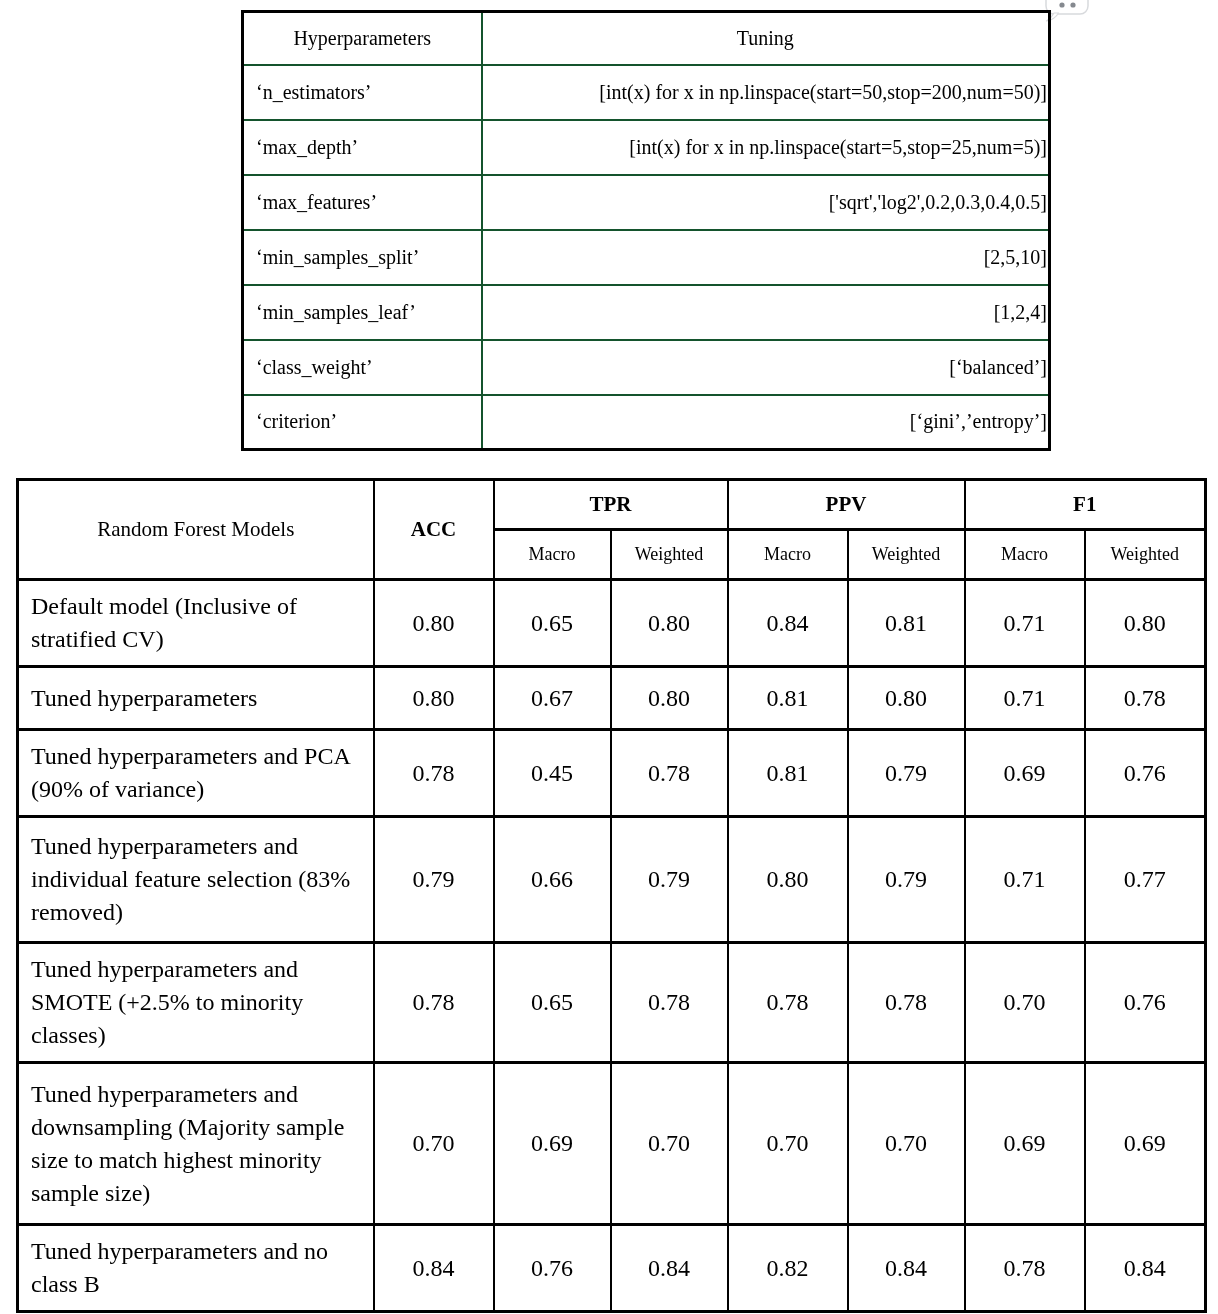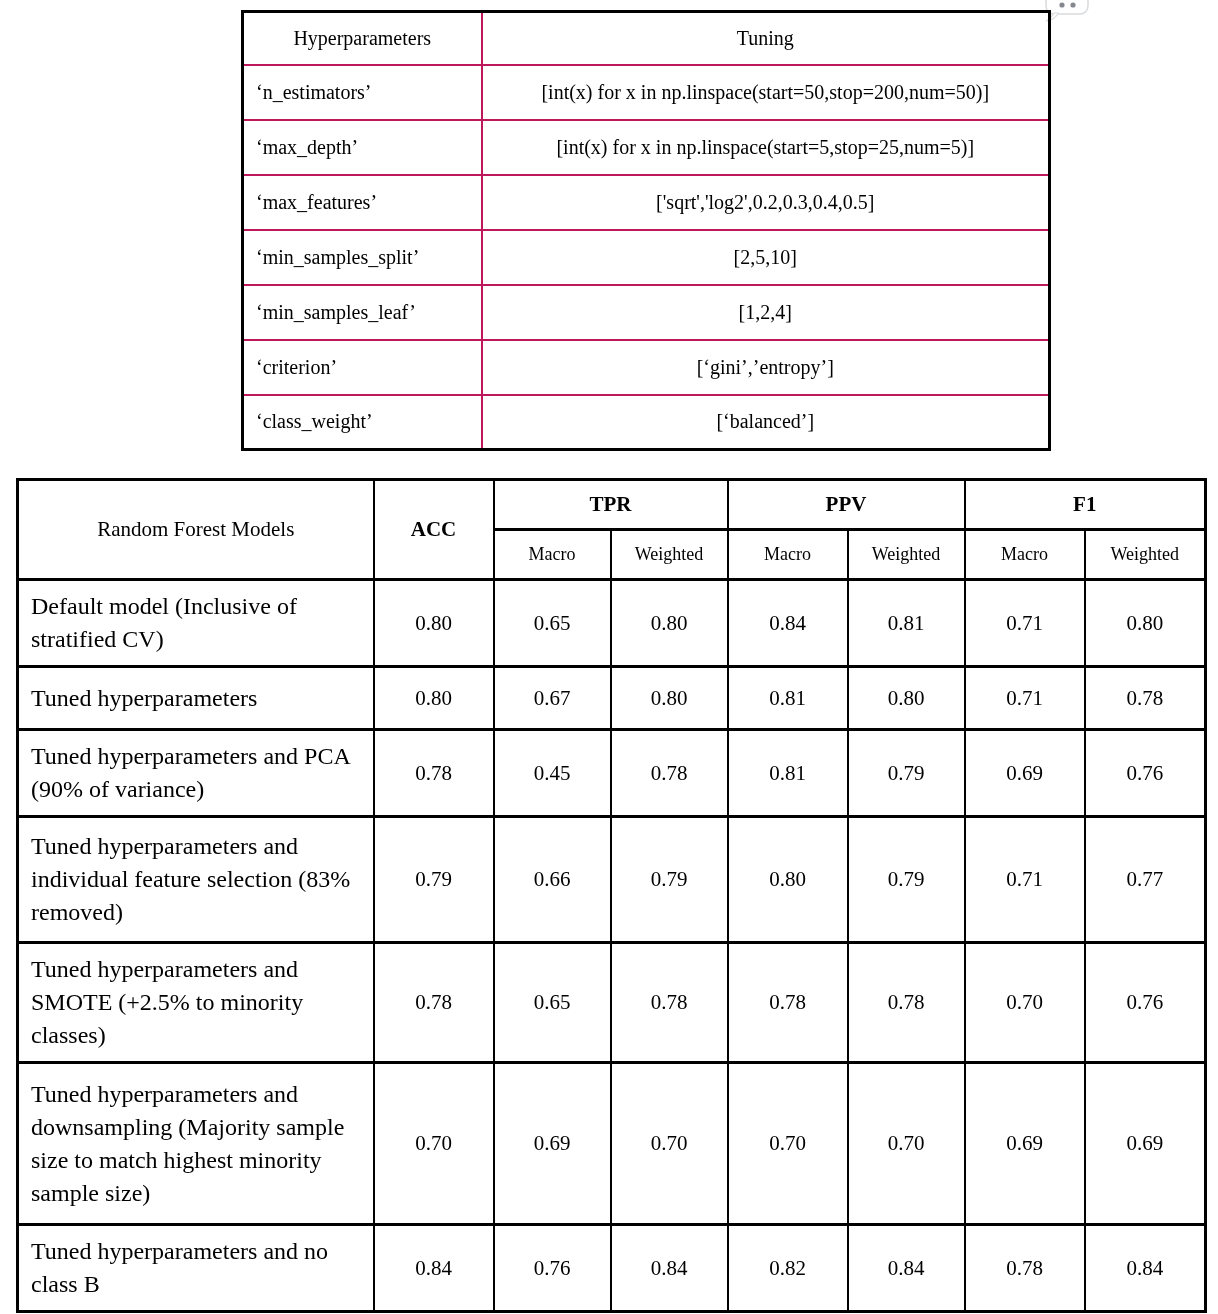--- a/index.html
+++ b/index.html
@@ -14,30 +14,30 @@
   }
 
   
   .hyper-table {
     position: absolute; left: 241px; top: 10px;
     border-collapse: collapse; table-layout: fixed;
     border: 3px solid #000;
     width: 807px;
   }
   .hyper-table th, .hyper-table td {
-    border: 2px solid #be185d;
+    border: 2px solid #14532d;
     font-size: 20px; font-weight: normal;
     vertical-align: middle;
     overflow: hidden; white-space: nowrap; margin-left: 44px;
   }
   .hyper-table tr { height: 55px; }
   .hyper-table tr.hdr { height: 53px; }
   .hyper-table th { text-align: center; }
   .hyper-table td.param  { text-align: left; padding-left: 12px; }
-  .hyper-table td.tuning { text-align: center; }
+  .hyper-table td.tuning { text-align: right; }
 
   
   .results-table {
     position: absolute; left: 16px; top: 478px;
     border-collapse: collapse; table-layout: fixed;
     border: 3px solid #000;
     width: 1188px;
   }
   .results-table th, .results-table td {
     border-left: 2px solid #000; border-right: 2px solid #000;
@@ -47,21 +47,21 @@
   }
   .results-table thead tr { height: 50px; }
   .results-table th.models { font-size: 21px; font-weight: normal; text-align: center; }
   .results-table th.group  { font-size: 21px; font-weight: bold; text-align: center; }
   .results-table th.sub    { font-size: 18px; font-weight: normal; text-align: center; }
   .results-table td.model {
     font-size: 24px; text-align: left;
     padding: 9px 14px 9px 12px; line-height: 33px;
     white-space: normal;
   }
-  .results-table td.num { font-size: 21px; text-align: center; }
+  .results-table td.num { font-size: 24px; text-align: center; }
   .results-table tbody tr:nth-child(1) { height: 87px; }
   .results-table tbody tr:nth-child(2) { height: 63px; }
   .results-table tbody tr:nth-child(3) { height: 79px; }
   .results-table tbody tr:nth-child(4) { height: 126px; }
   .results-table tbody tr:nth-child(5) { height: 105px; }
   .results-table tbody tr:nth-child(6) { height: 162px; }
   .results-table tbody tr:nth-child(7) { height: 78px; }
 
   
   .comment-indicator {
@@ -110,26 +110,26 @@
     </tr>
     <tr>
       <td class="param">‘min_samples_split’</td>
       <td class="tuning">[2,5,10]</td>
     </tr>
     <tr>
       <td class="param">‘min_samples_leaf’</td>
       <td class="tuning">[1,2,4]</td>
     </tr>
     <tr>
+      <td class="param">‘class_weight’</td>
+      <td class="tuning">[‘balanced’]</td>
+    </tr>
+    <tr>
       <td class="param">‘criterion’</td>
       <td class="tuning">[‘gini’,’entropy’]</td>
-    </tr>
-    <tr>
-      <td class="param">‘class_weight’</td>
-      <td class="tuning">[‘balanced’]</td>
     </tr>
   </tbody>
 </table>
 
 <table class="results-table">
   <colgroup>
     <col style="width:356px">
       <col style="width:120px">
     <col style="width:117px">
       <col style="width:117px">

